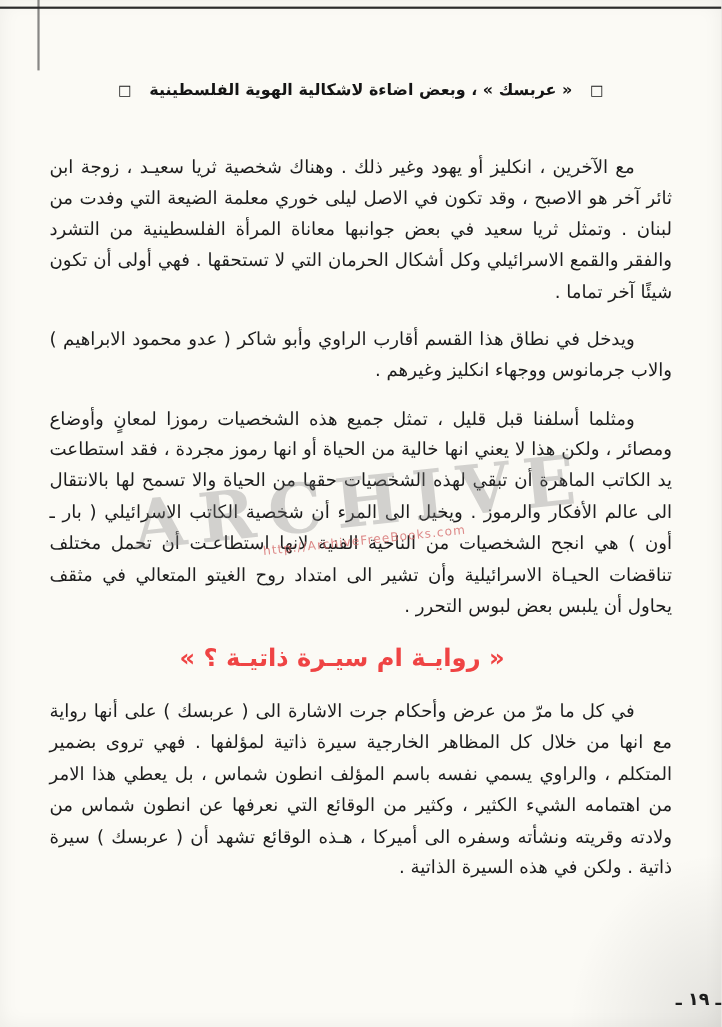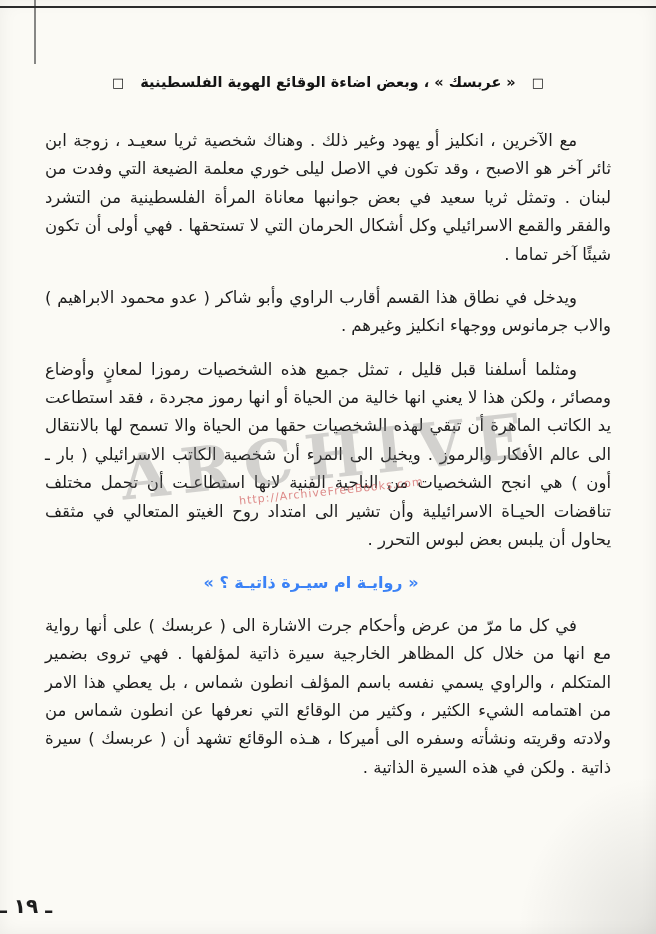--- a/index.html
+++ b/index.html
@@ -27,29 +27,29 @@
     display: flex; justify-content: center; align-items: center;
     gap: 16px; direction: rtl;
     font-weight: bold; font-size: 14.5px; color: #141414;
   }
   .header .sq { font-size: 13px; line-height: 1; }
   .body-text {
     position: absolute; top: 126px; right: 45px; left: 45px;
     direction: rtl; text-align: justify;
     font-size: 16.5px; line-height: 1.72;
   }
-  .body-text p { margin: 1px 0 15px 0; text-indent: 34px; }
+  .body-text p { margin: 12px 0 15px 0; text-indent: 34px; }
   .section-heading {
-    text-align: center; font-weight: bold; font-size: 16px;
-    margin: 26px 0 24px 0; text-indent: 0; color: #3b82f6;
+    text-align: center; font-weight: bold; font-size: 22px;
+    margin: 26px 0 24px 0; text-indent: 0; color: #ef4444;
   }
   .footer {
     position: absolute; bottom: 16px; left: 0; width: 100%;
-    text-align: left; direction: rtl;
-    font-weight: bold; font-size: 20px; letter-spacing: 2px;
+    text-align: right; direction: rtl;
+    font-weight: bold; font-size: 16px; letter-spacing: 2px;
   }
   .watermark {
     position: absolute; top: 420px; left: 50%;
     transform: translateX(-50%) rotate(-6deg);
     text-align: center; pointer-events: none; z-index: 5;
   }
   .wm-text {
     font-family: "DejaVu Serif", serif;
     font-size: 62px; font-weight: bold; letter-spacing: 12px;
     color: rgba(125,125,125,0.32);
@@ -68,21 +68,21 @@
 </head>
 <body>
 
 <div class="page">
 
   <div class="scan-top-line"></div>
   <div class="scan-left-tick"></div>
 
   <div class="header">
     <span class="sq">□</span>
-    <span class="header-title">« عربسك » ، وبعض اضاءة الوقائع الهوية الفلسطينية</span>
+    <span class="header-title">« عربسك » ، وبعض اضاءة لاشكالية الهوية الفلسطينية</span>
     <span class="sq">□</span>
   </div>
 
   <div class="body-text">
     <p>مع الآخرين ، انكليز أو يهود وغير ذلك . وهناك شخصية ثريا سعيـد ، زوجة ابن ثائر آخر هو الاصبح ، وقد تكون في الاصل ليلى خوري معلمة الضيعة التي وفدت من لبنان . وتمثل ثريا سعيد في بعض جوانبها معاناة المرأة الفلسطينية من التشرد والفقر والقمع الاسرائيلي وكل أشكال الحرمان التي لا تستحقها . فهي أولى أن تكون شيئًا آخر تماما .</p>
     <p>ويدخل في نطاق هذا القسم أقارب الراوي وأبو شاكر ( عدو محمود الابراهيم ) والاب جرمانوس ووجهاء انكليز وغيرهم .</p>
     <p>ومثلما أسلفنا قبل قليل ، تمثل جميع هذه الشخصيات رموزا لمعانٍ وأوضاع ومصائر ، ولكن هذا لا يعني انها خالية من الحياة أو انها رموز مجردة ، فقد استطاعت يد الكاتب الماهرة أن تبقي لهذه الشخصيات حقها من الحياة والا تسمح لها بالانتقال الى عالم الأفكار والرموز . ويخيل الى المرء أن شخصية الكاتب الاسرائيلي ( بار ـ أون ) هي انجح الشخصيات من الناحية الفنية لانها استطاعـت أن تحمل مختلف تناقضات الحيـاة الاسرائيلية وأن تشير الى امتداد روح الغيتو المتعالي في مثقف يحاول أن يلبس بعض لبوس التحرر .</p>
     <p class="section-heading">« روايـة ام سيـرة ذاتيـة ؟ »</p>
     <p>في كل ما مرّ من عرض وأحكام جرت الاشارة الى ( عربسك ) على أنها رواية مع انها من خلال كل المظاهر الخارجية سيرة ذاتية لمؤلفها . فهي تروى بضمير المتكلم ، والراوي يسمي نفسه باسم المؤلف انطون شماس ، بل يعطي هذا الامر من اهتمامه الشيء الكثير ، وكثير من الوقائع التي نعرفها عن انطون شماس من ولادته وقريته ونشأته وسفره الى أميركا ، هـذه الوقائع تشهد أن ( عربسك ) سيرة ذاتية . ولكن في هذه السيرة الذاتية .</p>
   </div>

